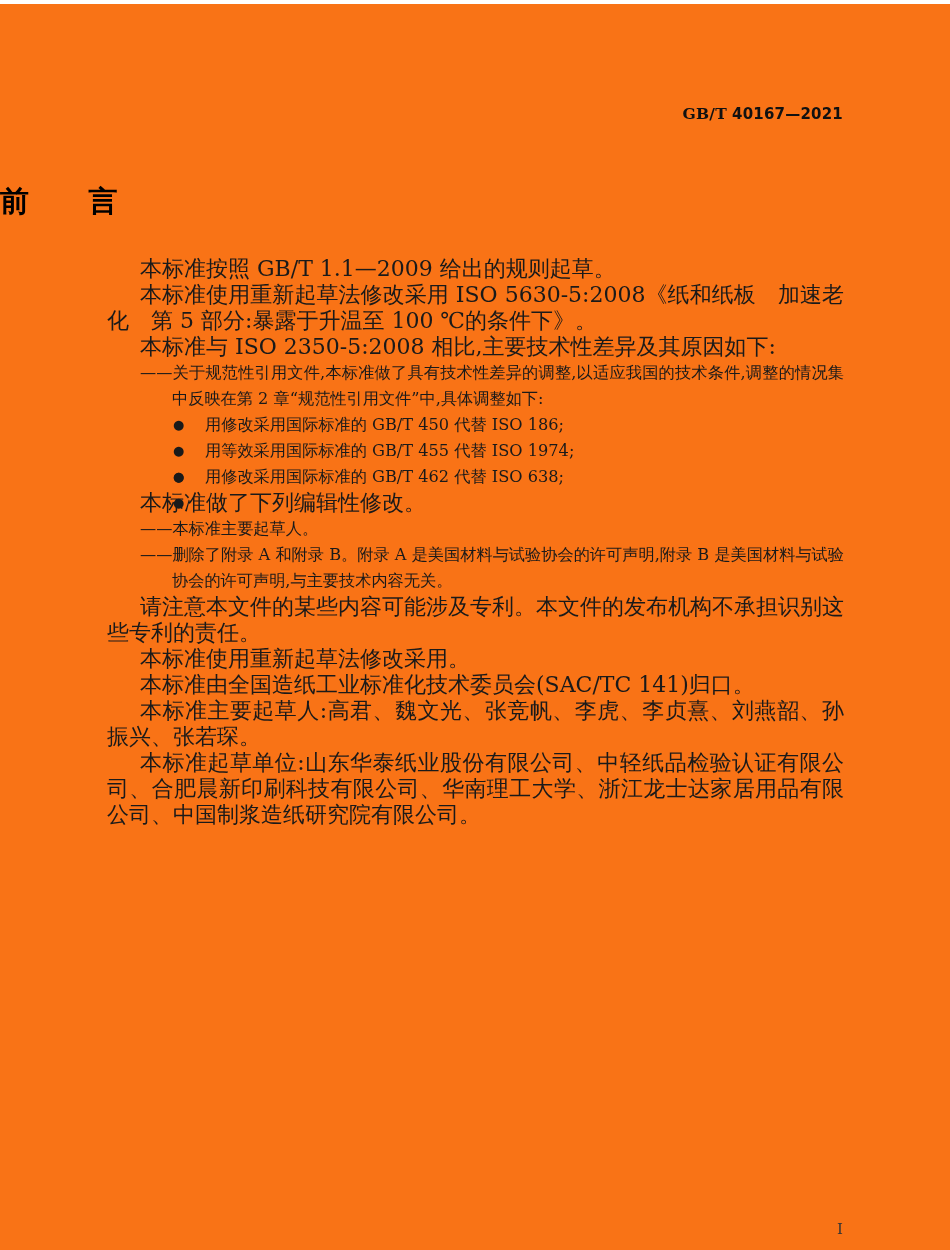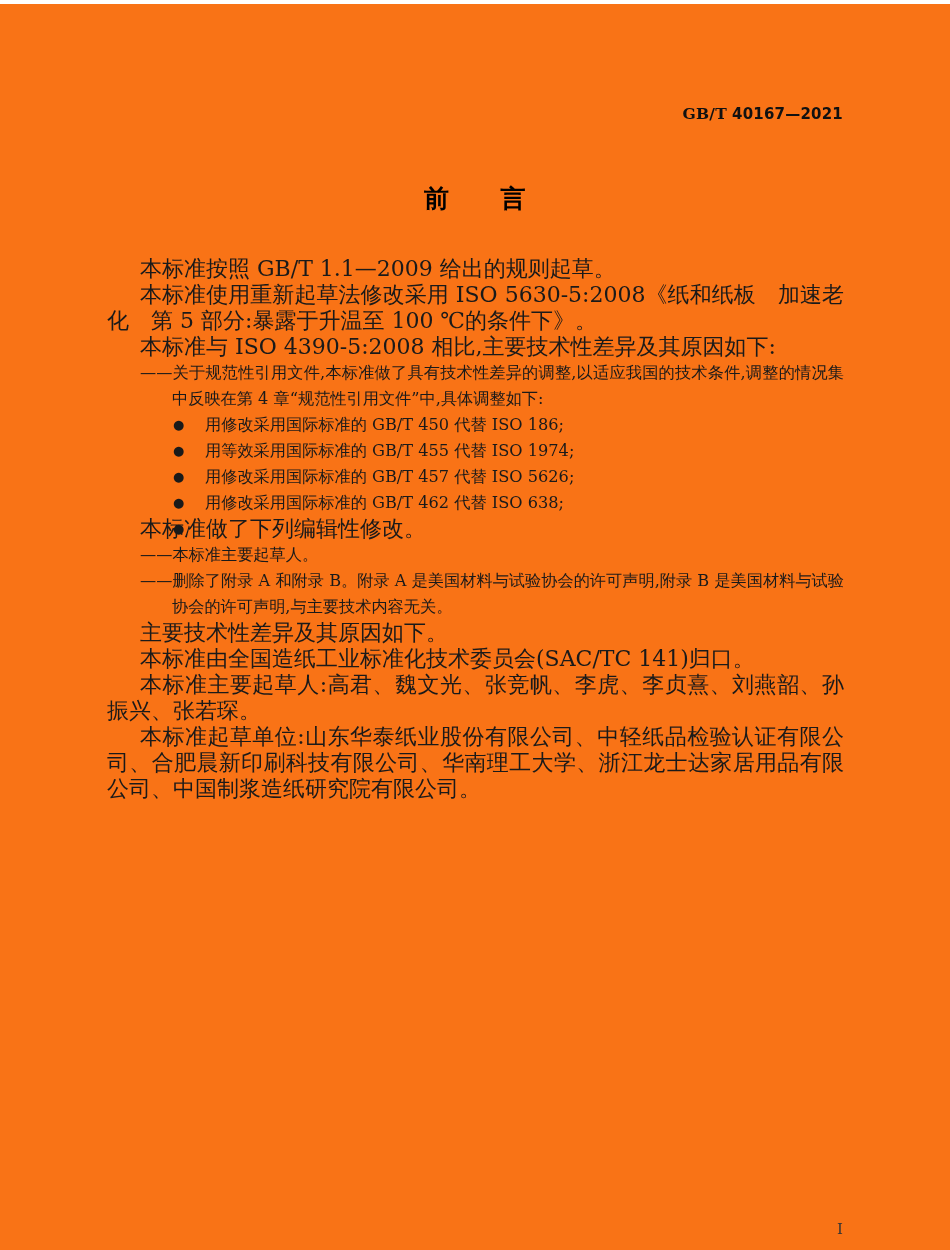--- a/index.html
+++ b/index.html
@@ -40,22 +40,22 @@
     font-weight: 600;
     font-size: 15px;
   }
 
   
   .page-title {
     position: absolute;
     top: 178px;
     left: 0;
     width: 950px;
-    text-align: center;
-    font-size: 25px;
+    text-align: left;
+    font-size: 29px;
     font-weight: bold;
     letter-spacing: 0.5px;
     font-family: "DejaVu Sans", "Liberation Sans", sans-serif;
     color: #000;
   }
 
   
   .body-area {
     position: absolute;
     top: 252px;
@@ -128,54 +128,54 @@
   </div>
 
   <div class="page-title">前　　言</div>
 
   <div class="body-area">
 
     <p class="para indent">本标准按照 GB/T 1.1—2009 给出的规则起草。</p>
 
     <p class="para indent">本标准使用重新起草法修改采用 ISO 5630-5:2008《纸和纸板　加速老化　第 5 部分:暴露于升温至 100 ℃的条件下》。</p>
 
-    <p class="para indent">本标准与 ISO 4390-5:2008 相比,主要技术性差异及其原因如下:</p>
+    <p class="para indent">本标准与 ISO 2350-5:2008 相比,主要技术性差异及其原因如下:</p>
 
-    <p class="dash-item">——关于规范性引用文件,本标准做了具有技术性差异的调整,以适应我国的技术条件,调整的情况集中反映在第 4 章“规范性引用文件”中,具体调整如下:</p>
+    <p class="dash-item">——关于规范性引用文件,本标准做了具有技术性差异的调整,以适应我国的技术条件,调整的情况集中反映在第 2 章“规范性引用文件”中,具体调整如下:</p>
 
     <ul class="bullet-list">
       <li class="bullet-item">
         <span class="bullet-dot">●</span>
         <span>用修改采用国际标准的 GB/T 450 代替 ISO 186;</span>
       </li>
       <li class="bullet-item">
         <span class="bullet-dot">●</span>
         <span>用等效采用国际标准的 GB/T 455 代替 ISO 1974;</span>
       </li>
       <li class="bullet-item">
         <span class="bullet-dot">●</span>
-        <span>用修改采用国际标准的 GB/T 457 代替 ISO 5626;</span>
       </li>
       <li class="bullet-item">
         <span class="bullet-dot">●</span>
         <span>用修改采用国际标准的 GB/T 462 代替 ISO 638;</span>
       </li>
       <li class="bullet-item">
         <span class="bullet-dot">●</span>
       </li>
     </ul>
 
     <p class="para indent">本标准做了下列编辑性修改。</p>
 
     <p class="dash-item">——本标准主要起草人。</p>
 
     <p class="dash-item">——删除了附录 A 和附录 B。附录 A 是美国材料与试验协会的许可声明,附录 B 是美国材料与试验协会的许可声明,与主要技术内容无关。</p>
 
+    <p class="para indent">请注意本文件的某些内容可能涉及专利。本文件的发布机构不承担识别这些专利的责任。</p>
 
-    <p class="para indent">主要技术性差异及其原因如下。</p>
+    <p class="para indent">本标准使用重新起草法修改采用。</p>
 
     <p class="para indent">本标准由全国造纸工业标准化技术委员会(SAC/TC 141)归口。</p>
 
     <p class="para indent">本标准主要起草人:高君、魏文光、张竞帆、李虎、李贞熹、刘燕韶、孙振兴、张若琛。</p>
 
     <p class="para indent">本标准起草单位:山东华泰纸业股份有限公司、中轻纸品检验认证有限公司、合肥晨新印刷科技有限公司、华南理工大学、浙江龙士达家居用品有限公司、中国制浆造纸研究院有限公司。</p>
 
   </div>
 
   <div class="folio">I</div>

